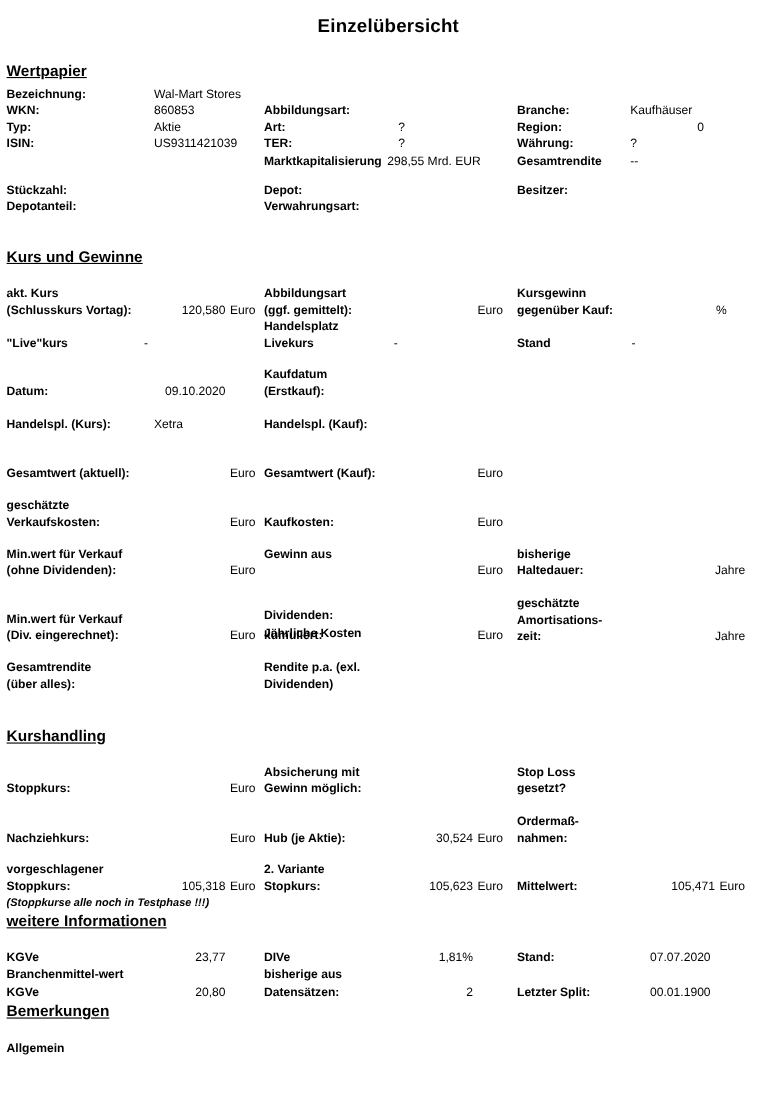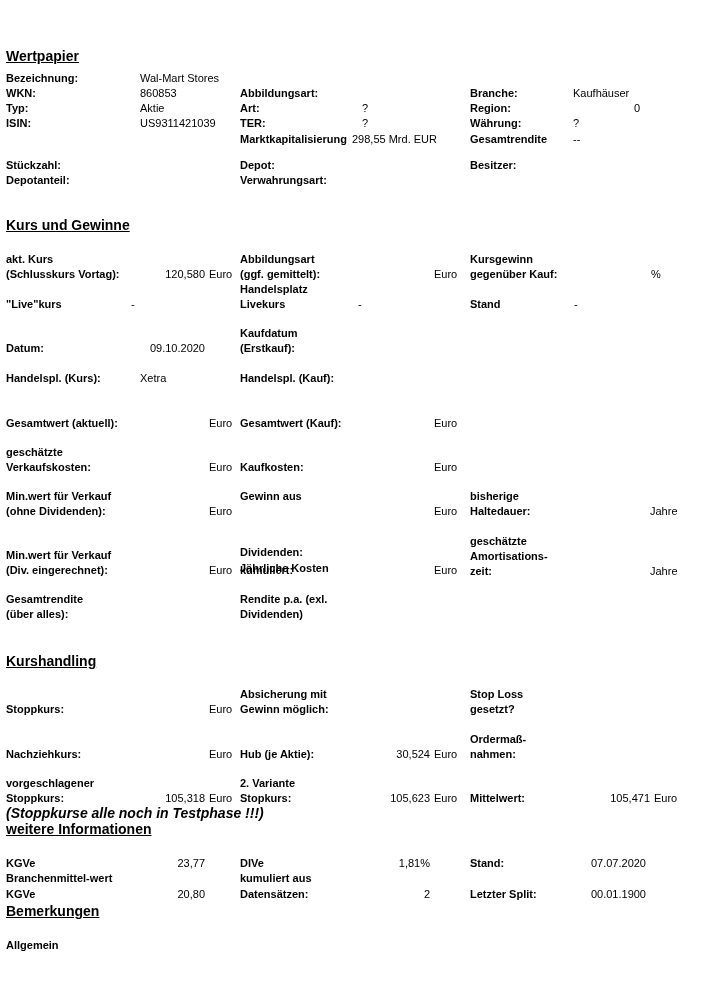--- a/index.html
+++ b/index.html
@@ -51,20 +51,21 @@
   }
   .r {
     text-align: right;
   }
 </style>
 </head>
 <body>
 
 <div class="page">
 
+  <div class="doc-title">Einzelübersicht</div>
 
   <div class="abs section-head" style="left:6px; top:50px;">Wertpapier</div>
 
   <div class="abs bold" style="left:6px; top:72px;">Bezeichnung:</div>
   <div class="abs" style="left:140px; top:72px;">Wal-Mart Stores</div>
   <div class="abs bold" style="left:6px; top:87px;">WKN:</div>
   <div class="abs" style="left:140px; top:87px;">860853</div>
   <div class="abs bold" style="left:6px; top:102px;">Typ:</div>
   <div class="abs" style="left:140px; top:102px;">Aktie</div>
   <div class="abs bold" style="left:6px; top:117px;">ISIN:</div>
@@ -187,33 +188,33 @@
 
   <div class="abs bold" style="left:240px; top:777px;">2. Variante</div>
   <div class="abs bold" style="left:240px; top:792px;">Stopkurs:</div>
   <div class="abs r" style="left:365px; top:792px; width:65px;">105,623</div>
   <div class="abs" style="left:434px; top:792px;">Euro</div>
 
   <div class="abs bold" style="left:470px; top:792px;">Mittelwert:</div>
   <div class="abs r" style="left:585px; top:792px; width:65px;">105,471</div>
   <div class="abs" style="left:654px; top:792px;">Euro</div>
 
-  <div class="abs bold italic" style="left:6px; top:807px; font-size:14px;">(Stoppkurse alle noch in Testphase !!!)</div>
+  <div class="abs bold italic" style="left:6px; top:807px; font-size:10px;">(Stoppkurse alle noch in Testphase !!!)</div>
 
   <div class="abs section-head" style="left:6px; top:823px;">weitere Informationen</div>
 
   <div class="abs bold" style="left:6px; top:857px;">KGVe</div>
   <div class="abs r" style="left:140px; top:857px; width:65px;">23,77</div>
   <div class="abs bold" style="left:6px; top:872px;text-align:right;">Branchenmittel-wert</div>
   <div class="abs bold" style="left:6px; top:888px;">KGVe</div>
   <div class="abs r" style="left:140px; top:888px; width:65px;">20,80</div>
 
   <div class="abs bold" style="left:240px; top:857px;">DIVe</div>
   <div class="abs r" style="left:365px; top:857px; width:65px;">1,81%</div>
-  <div class="abs bold" style="left:240px; top:872px;">kumuliert aus</div>
+  <div class="abs bold" style="left:240px; top:872px;">bisherige aus</div>
   <div class="abs bold" style="left:240px; top:888px;">Datensätzen:</div>
   <div class="abs r" style="left:365px; top:888px; width:65px;">2</div>
 
   <div class="abs bold" style="left:470px; top:857px;">Stand:</div>
   <div class="abs r" style="left:578px; top:857px; width:68px;">07.07.2020</div>
   <div class="abs bold" style="left:470px; top:888px;">Letzter Split:</div>
   <div class="abs r" style="left:578px; top:888px; width:68px;">00.01.1900</div>
 
   <div class="abs section-head" style="left:6px; top:905px;">Bemerkungen</div>
   <div class="abs bold" style="left:6px; top:939px;">Allgemein</div>

